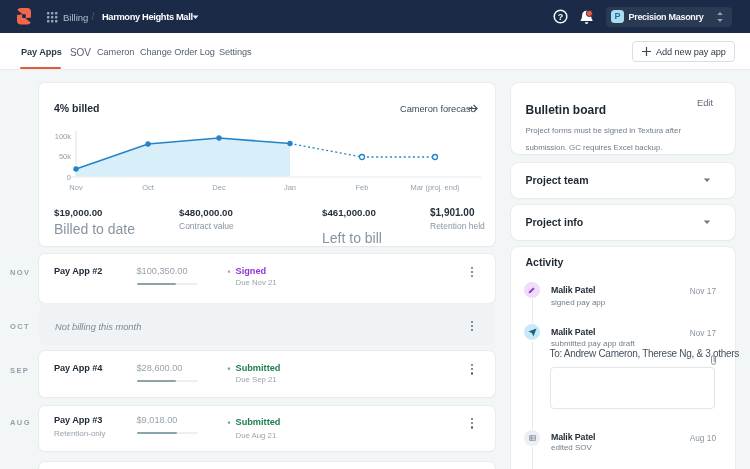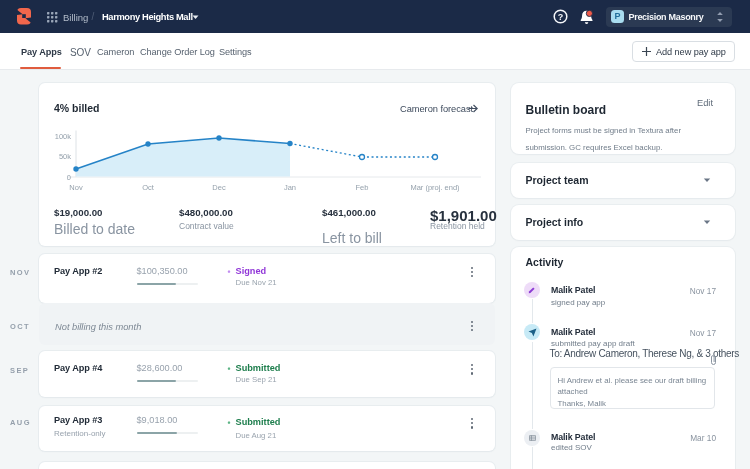--- a/index.html
+++ b/index.html
@@ -112,21 +112,21 @@
       <text x="322" y="64.5" text-anchor="middle">Feb</text>
       <text x="395" y="64.5" text-anchor="middle">Mar (proj. end)</text>
     </g>
   </svg>
   <span class="abs" style="left:54px;top:207px;font-size:9.7px;font-weight:bold;color:#27313e">$19,000.00</span>
   <span class="abs" style="left:54px;top:220.5px;font-size:14px;color:#8994a1">Billed to date</span>
   <span class="abs" style="left:179px;top:207px;font-size:9.7px;font-weight:bold;color:#27313e">$480,000.00</span>
   <span class="abs" style="left:179px;top:220.5px;font-size:8.5px;color:#8994a1">Contract value</span>
   <span class="abs" style="left:322px;top:207px;font-size:9.7px;font-weight:bold;color:#27313e">$461,000.00</span>
   <span class="abs" style="left:322px;top:230px;font-size:14px;color:#8994a1">Left to bill</span>
-  <span class="abs" style="left:430px;top:207px;font-size:15px;font-weight:bold;color:#27313e">$1,901.00</span>
+  <span class="abs" style="left:430px;top:207px;font-size:10px;font-weight:bold;color:#27313e">$1,901.00</span>
   <span class="abs" style="left:430px;top:220.5px;font-size:8.5px;color:#8994a1">Retention held</span>
 
   <span class="mon" style="left:10px;top:268px">NOV</span>
   <div class="card" style="left:39px;top:254px;width:456px;height:48.5px"></div>
   <span class="rowtitle" style="left:54px;top:266px">Pay App #2</span>
   <span class="rowamt" style="left:136.5px;top:266px">$100,350.00</span>
   <div class="bar" style="left:136.5px;top:282.5px;width:61px">
       <i style="width:39px"></i>
     </div>
   <span class="status" style="left:227.5px;top:266.5px;color:#c18cf0;font-size:8.5px">•</span>
@@ -219,28 +219,27 @@
     <path d="M0.5 3.6 L8.5 0.5 L5.4 8.5 L3.9 5.1 Z" fill="#1b5f86"></path>
   </svg>
   <span class="abs" style="left:551px;top:327px;font-size:8.8px;font-weight:bold;color:#232d3a;letter-spacing:-.1px">Malik Patel</span>
   <span class="abs" style="right:34px;top:328px;font-size:8.3px;color:#8a94a0">Nov 17</span>
   <span class="abs" style="left:551px;top:338.5px;font-size:8px;color:#717d8a">submitted pay app draft</span>
   <span class="abs" style="left:549.5px;top:348px;font-size:10px;color:#46525f;letter-spacing:-.3px">To: Andrew Cameron, Therese Ng, &amp; 3 others</span>
   <svg class="abs" style="left:710px;top:354px" width="7" height="12" viewBox="0 0 7 12">
     <path d="M5.5 2.5 V8.5 a2 2 0 0 1 -4 0 V3 a1.3 1.3 0 0 1 2.6 0 V8" fill="none" stroke="#8a94a0" stroke-width="1"></path>
   </svg>
   <div class="abs" style="left:549.5px;top:366.5px;width:165px;height:42.5px;background:#fff;border:1px solid #e2e6ea;border-radius:4px"></div>
-  <span class="abs" style="left:557.5px;top:374.5px;font-size:7.9px;line-height:11.5px;color:#7a8693;letter-spacing:-.02px">Hi Andrew et al. please see our draft billing<br>attached<br>Thanks, Malik</span>
 
   <div class="abs" style="left:524px;top:429.5px;width:16px;height:16px;border-radius:50%;background:#eceff3"></div>
   <svg class="abs" style="left:528.5px;top:434.5px" width="7" height="6" viewBox="0 0 7 6">
     <g stroke="#76818d" stroke-width="0.65" fill="none">
       <rect x="0.4" y="0.4" width="6.2" height="5.2" rx="0.7"></rect>
       <line x1="0.4" y1="2.1" x2="6.6" y2="2.1"></line>
       <line x1="0.4" y1="3.9" x2="6.6" y2="3.9"></line>
       <line x1="2.4" y1="0.4" x2="2.4" y2="5.6"></line>
     </g>
   </svg>
   <span class="abs" style="left:551px;top:432px;font-size:8.8px;font-weight:bold;color:#232d3a;letter-spacing:-.1px">Malik Patel</span>
-  <span class="abs" style="right:34px;top:433px;font-size:8.3px;color:#8a94a0">Mar 10</span>
+  <span class="abs" style="right:34px;top:433px;font-size:8.3px;color:#8a94a0">Aug 10</span>
   <span class="abs" style="left:551px;top:443px;font-size:8px;color:#717d8a">edited SOV</span>
 
 </div>
 
 </body></html>

